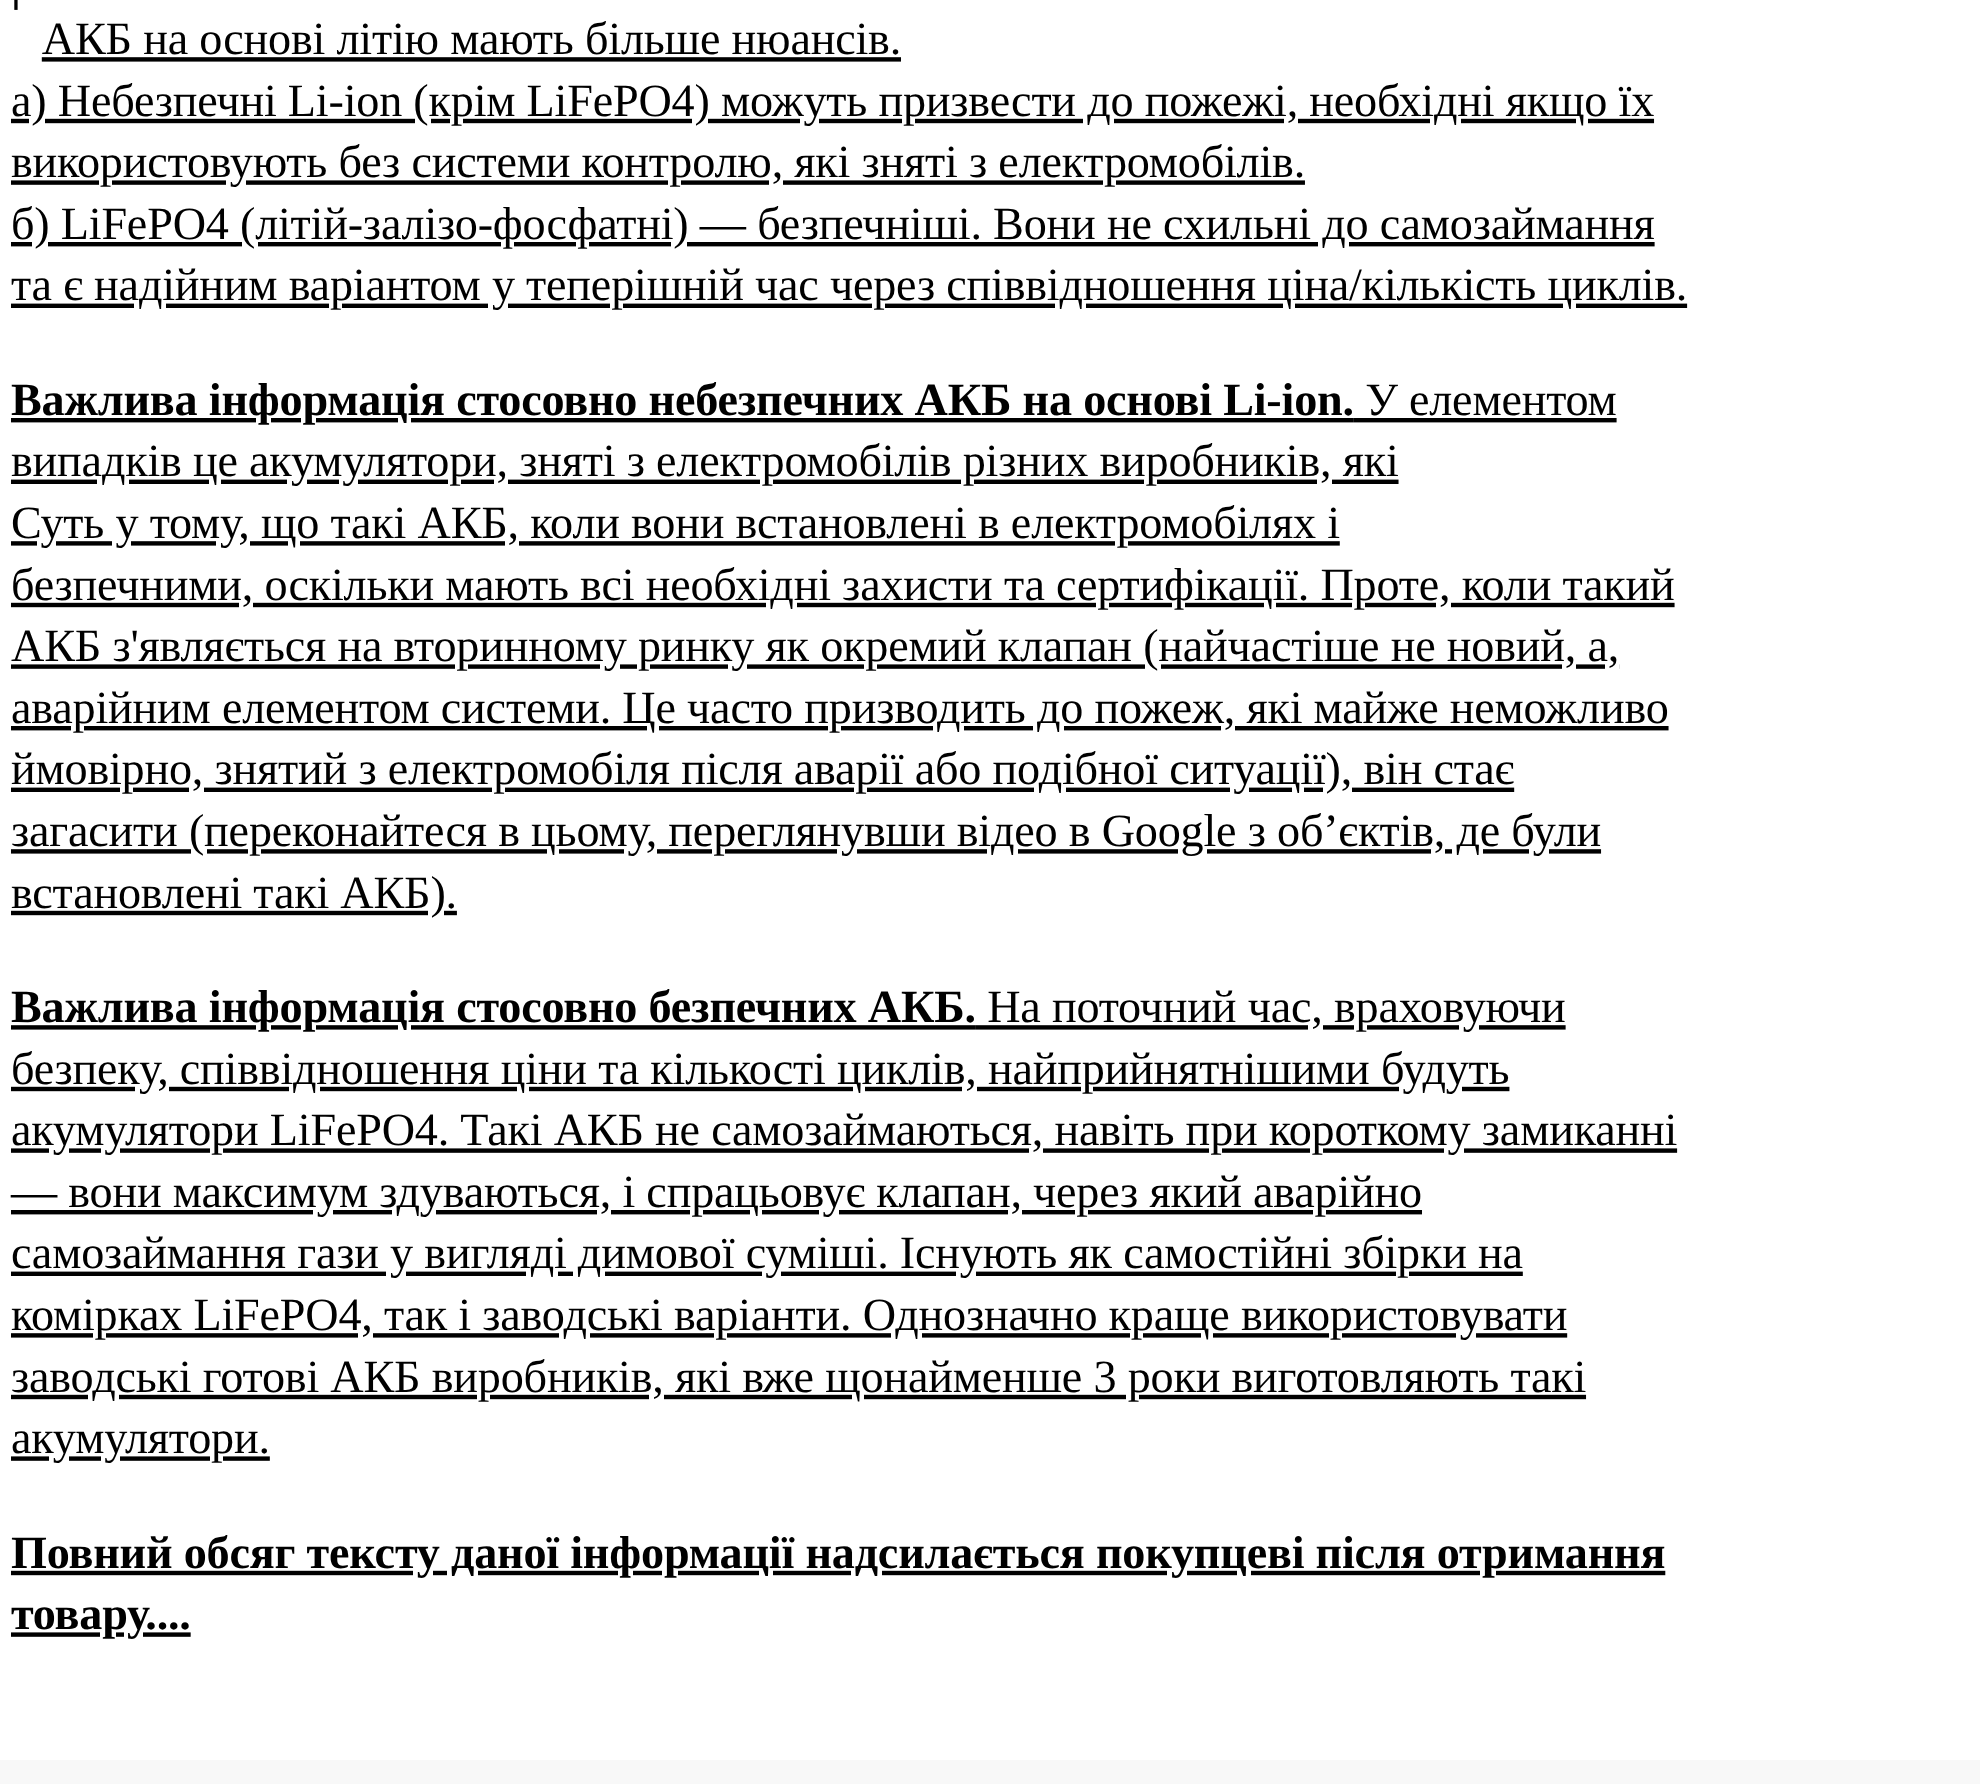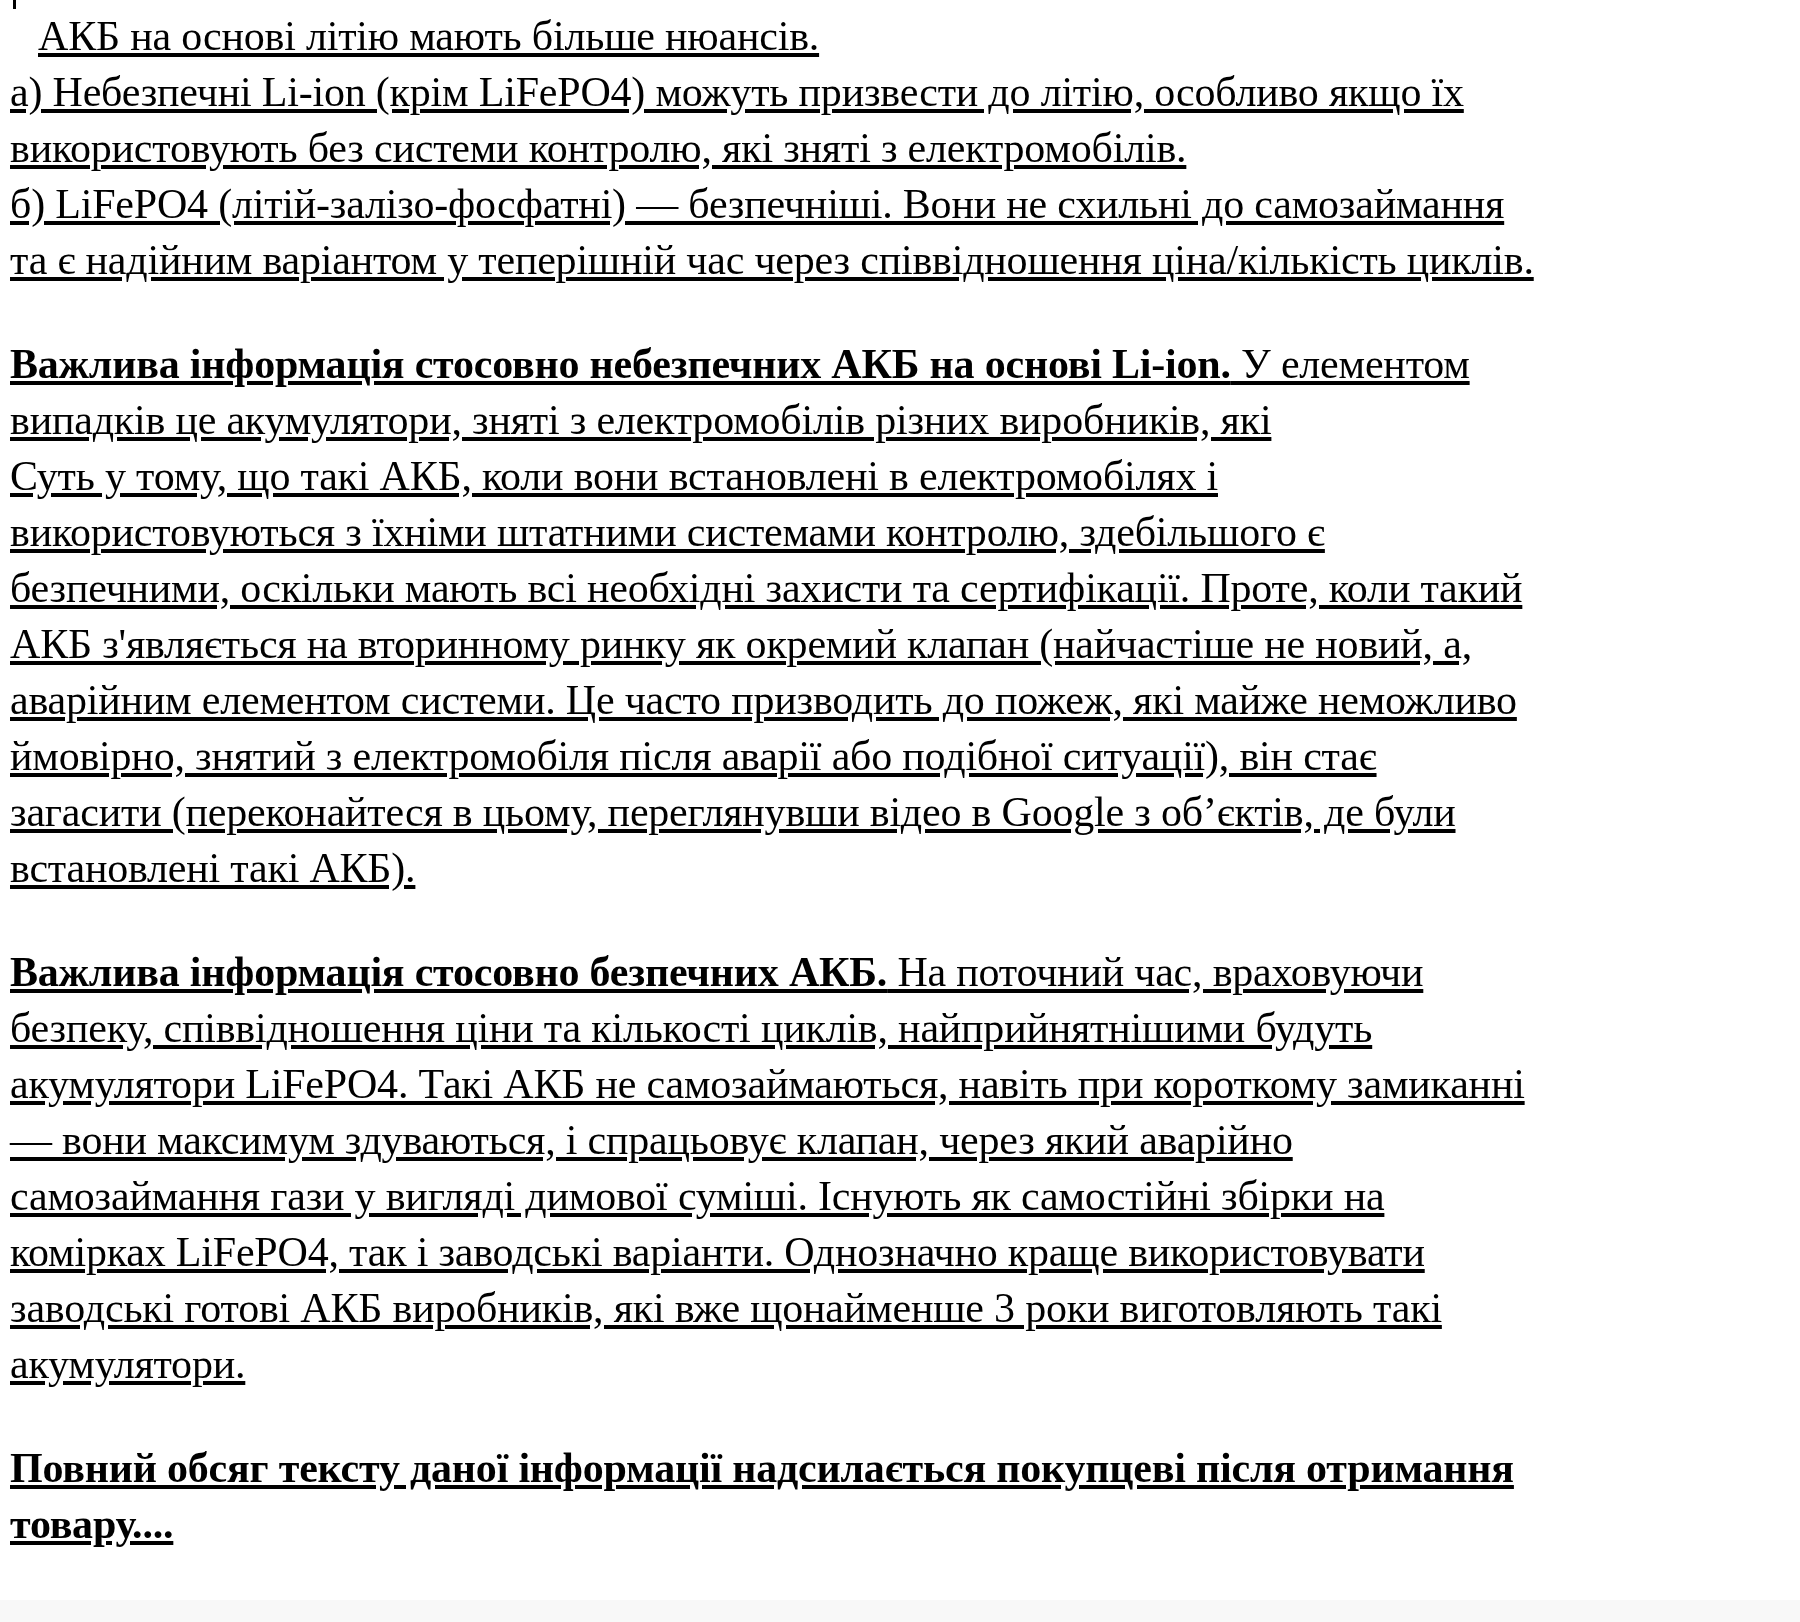--- a/index.html
+++ b/index.html
@@ -58,31 +58,30 @@
 </style>
 </head>
 <body>
 
 <div class="caret-artifact"></div>
 
 <div class="doc">
 
   <div class="para">
     <span class="line indent">АКБ на основі літію мають більше нюансів.</span>
-    <span class="line">а) Небезпечні Li-ion (крім LiFePO4) можуть призвести до літію, особливо якщо їх</span>
+    <span class="line">а) Небезпечні Li-ion (крім LiFePO4) можуть призвести до пожежі, необхідні якщо їх</span>
     <span class="line">використовують без системи контролю, які зняті з електромобілів.</span>
     <span class="line">б) LiFePO4 (літій-залізо-фосфатні) — безпечніші. Вони не схильні до самозаймання</span>
     <span class="line">та є надійним варіантом у теперішній час через співвідношення ціна/кількість циклів.</span>
   </div>
 
   <div class="para">
     <span class="line"><span class="heading-lead">Важлива інформація стосовно небезпечних АКБ на основі Li-ion.</span><span> У елементом</span></span>
     <span class="line">випадків це акумулятори, зняті з електромобілів різних виробників, які</span>
     <span class="line">Суть у тому, що такі АКБ, коли вони встановлені в електромобілях і</span>
-    <span class="line">використовуються з їхніми штатними системами контролю, здебільшого є</span>
     <span class="line">безпечними, оскільки мають всі необхідні захисти та сертифікації. Проте, коли такий</span>
     <span class="line">АКБ з'являється на вторинному ринку як окремий клапан (найчастіше не новий, а,</span>
     <span class="line">аварійним елементом системи. Це часто призводить до пожеж, які майже неможливо</span>
     <span class="line">ймовірно, знятий з електромобіля після аварії або подібної ситуації), він стає</span>
     <span class="line">загасити (переконайтеся в цьому, переглянувши відео в Google з об’єктів, де були</span>
     <span class="line">встановлені такі АКБ).</span>
   </div>
 
   <div class="para">
     <span class="line"><span class="heading-lead">Важлива інформація стосовно безпечних АКБ.</span><span> На поточний час, враховуючи</span></span>

